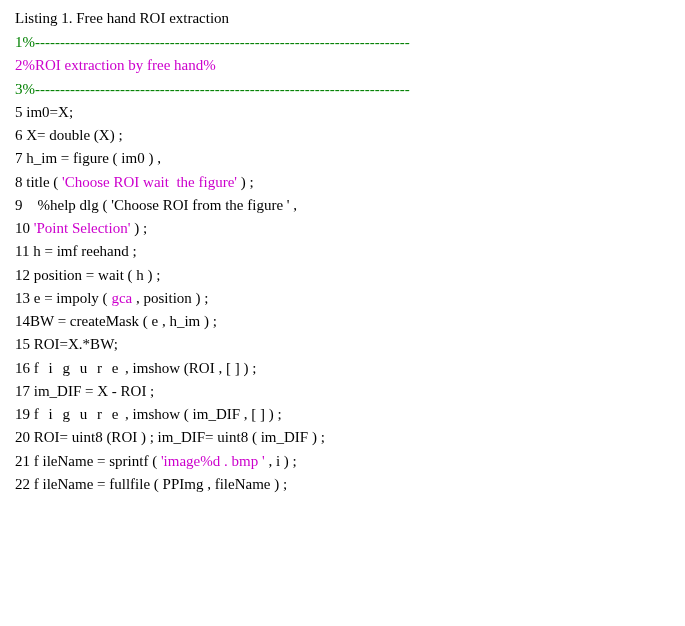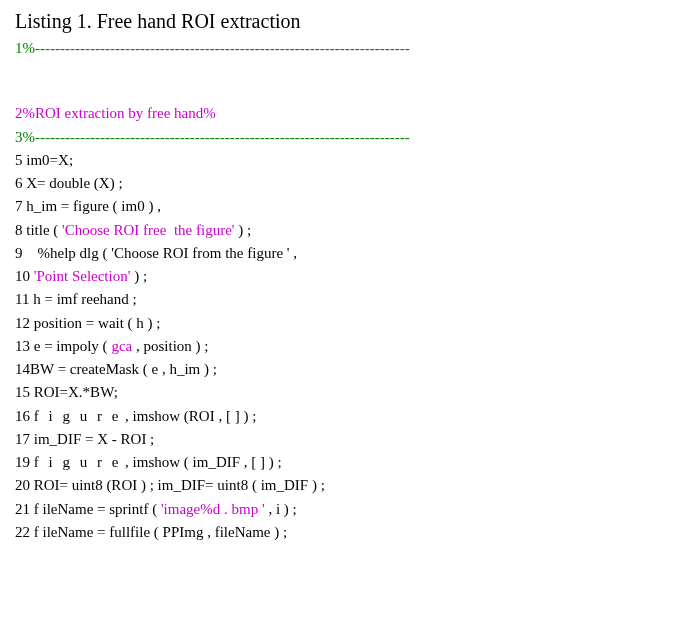--- a/index.html
+++ b/index.html
@@ -10,34 +10,34 @@
     body {
       background: #ffffff;
       font-family: 'Times New Roman', Times, serif;
       font-size: 15px;
       color: #000000;
       width: 685px;
       min-height: 626px;
       padding: 10px 15px;
     }
     .listing-title {
-      font-size: 20px;
+      font-size: 15px;
       margin-bottom: 4px;
     }
     .code-block {
       font-family: 'Times New Roman', Times, serif;
       font-size: 15px;
       line-height: 1.55;
     }
     .line {
       display: block;
       white-space: pre-wrap;
     }
     .green { color: #008000; }
-    .magenta { color: #cc00cc; margin-top: 42px; }
+    .magenta { color: #cc00cc; }
     .figure-word {
       letter-spacing: 3px;
     }
   </style>
 </head>
 <body>
 
 <div class="listing-title">
   <span>Listing 1.   Free hand ROI extraction</span>
 </div>
@@ -50,21 +50,21 @@
 
   <span class="line green">3<span>%---------------------------------------------------------------------------</span></span>
 
 
   <span class="line">5<span> im0=X;</span></span>
 
   <span class="line">6<span> X= double (X) ;</span></span>
 
   <span class="line">7<span> h_im = figure ( im0 ) ,</span></span>
 
-  <span class="line">8 <span>title ( </span><span class="magenta">'Choose ROI free  the figure'</span><span> ) ;</span></span>
+  <span class="line">8 <span>title ( </span><span class="magenta">'Choose ROI wait  the figure'</span><span> ) ;</span></span>
 
   <span class="line">9  <span>  %help dlg ( 'Choose ROI from the figure ' ,</span></span>
 
   <span class="line">10 <span class="magenta">'Point Selection'</span><span> ) ;</span></span>
 
   <span class="line">11<span> h = imf reehand ;</span></span>
 
   <span class="line">12<span> position = wait ( h ) ;</span></span>
 
   <span class="line">13 e = impoly ( <span class="magenta">gca</span> , position ) ;</span>

